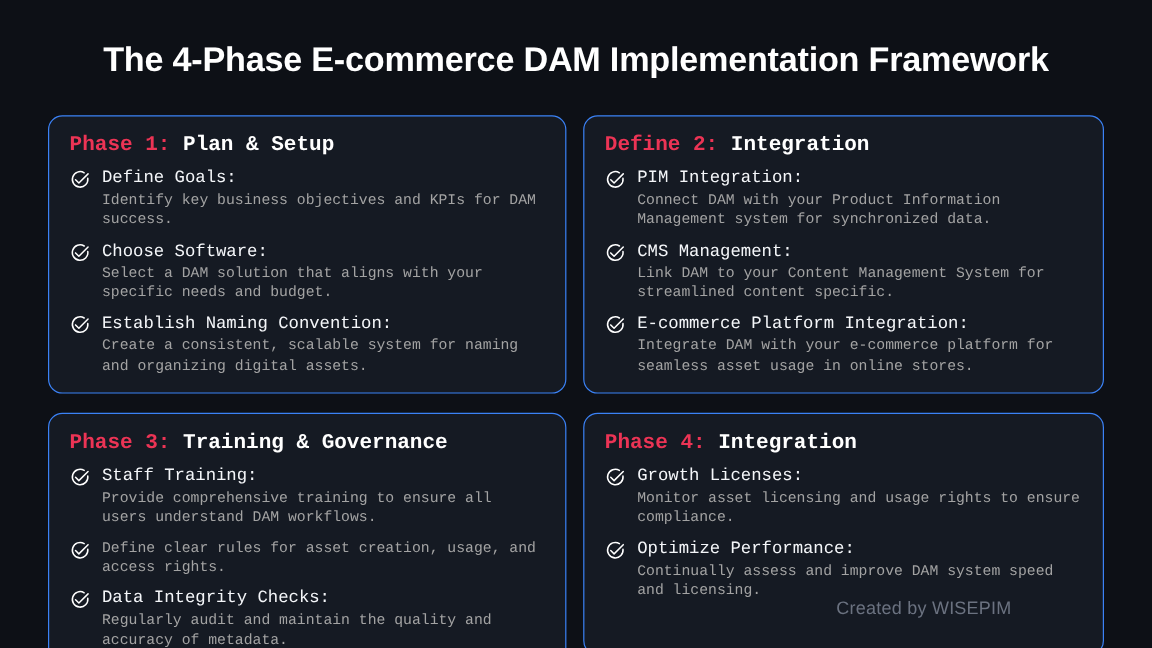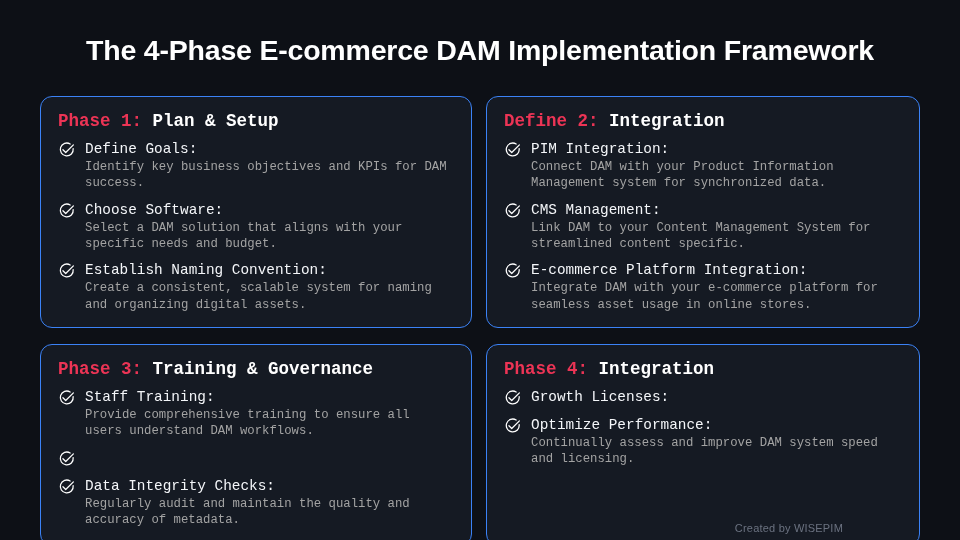--- a/index.html
+++ b/index.html
@@ -114,22 +114,22 @@
     font-size: 12.3px;
     font-weight: normal;
     color: #a3a3a3;
     line-height: 1.33;
   }
 
   
   .credit {
     position: absolute;
     right: 24px;
-    bottom: 6px;
-    font-size: 11px;
+    bottom: 24px;
+    font-size: 15px;
     color: #6b7280;
     letter-spacing: 0.2px;
     white-space: nowrap;
   }
 </style>
 </head>
 <body>
 
 <div class="slide">
 
@@ -246,20 +246,21 @@
           </span>
         </li>
         <li class="item">
           <span class="check-icon">
             <svg width="18" height="18" viewBox="0 0 24 24" fill="none" stroke="#ffffff" stroke-width="1.7" stroke-linecap="round" stroke-linejoin="round">
               <path d="M20.5 5.2 L10.3 15.4 L6.6 11.7"></path>
               <path d="M20.2 10.2 A8.6 8.6 0 1 1 16.2 4.0"></path>
             </svg>
           </span>
           <span class="item-text">
+            <span class="item-desc" style="display: block;">Define clear rules for asset creation, usage, and access rights.</span>
           </span>
         </li>
         <li class="item">
           <span class="check-icon">
             <svg width="18" height="18" viewBox="0 0 24 24" fill="none" stroke="#ffffff" stroke-width="1.7" stroke-linecap="round" stroke-linejoin="round">
               <path d="M20.5 5.2 L10.3 15.4 L6.6 11.7"></path>
               <path d="M20.2 10.2 A8.6 8.6 0 1 1 16.2 4.0"></path>
             </svg>
           </span>
           <span class="item-text">
@@ -278,20 +279,21 @@
       <ul class="items">
         <li class="item">
           <span class="check-icon">
             <svg width="18" height="18" viewBox="0 0 24 24" fill="none" stroke="#ffffff" stroke-width="1.7" stroke-linecap="round" stroke-linejoin="round">
               <path d="M20.5 5.2 L10.3 15.4 L6.6 11.7"></path>
               <path d="M20.2 10.2 A8.6 8.6 0 1 1 16.2 4.0"></path>
             </svg>
           </span>
           <span class="item-text">
             <span class="item-title" style="display: block;">Growth Licenses:</span>
+            <span class="item-desc" style="display: block;">Monitor asset licensing and usage rights to ensure compliance.</span>
           </span>
         </li>
         <li class="item">
           <span class="check-icon">
             <svg width="18" height="18" viewBox="0 0 24 24" fill="none" stroke="#ffffff" stroke-width="1.7" stroke-linecap="round" stroke-linejoin="round">
               <path d="M20.5 5.2 L10.3 15.4 L6.6 11.7"></path>
               <path d="M20.2 10.2 A8.6 8.6 0 1 1 16.2 4.0"></path>
             </svg>
           </span>
           <span class="item-text">

